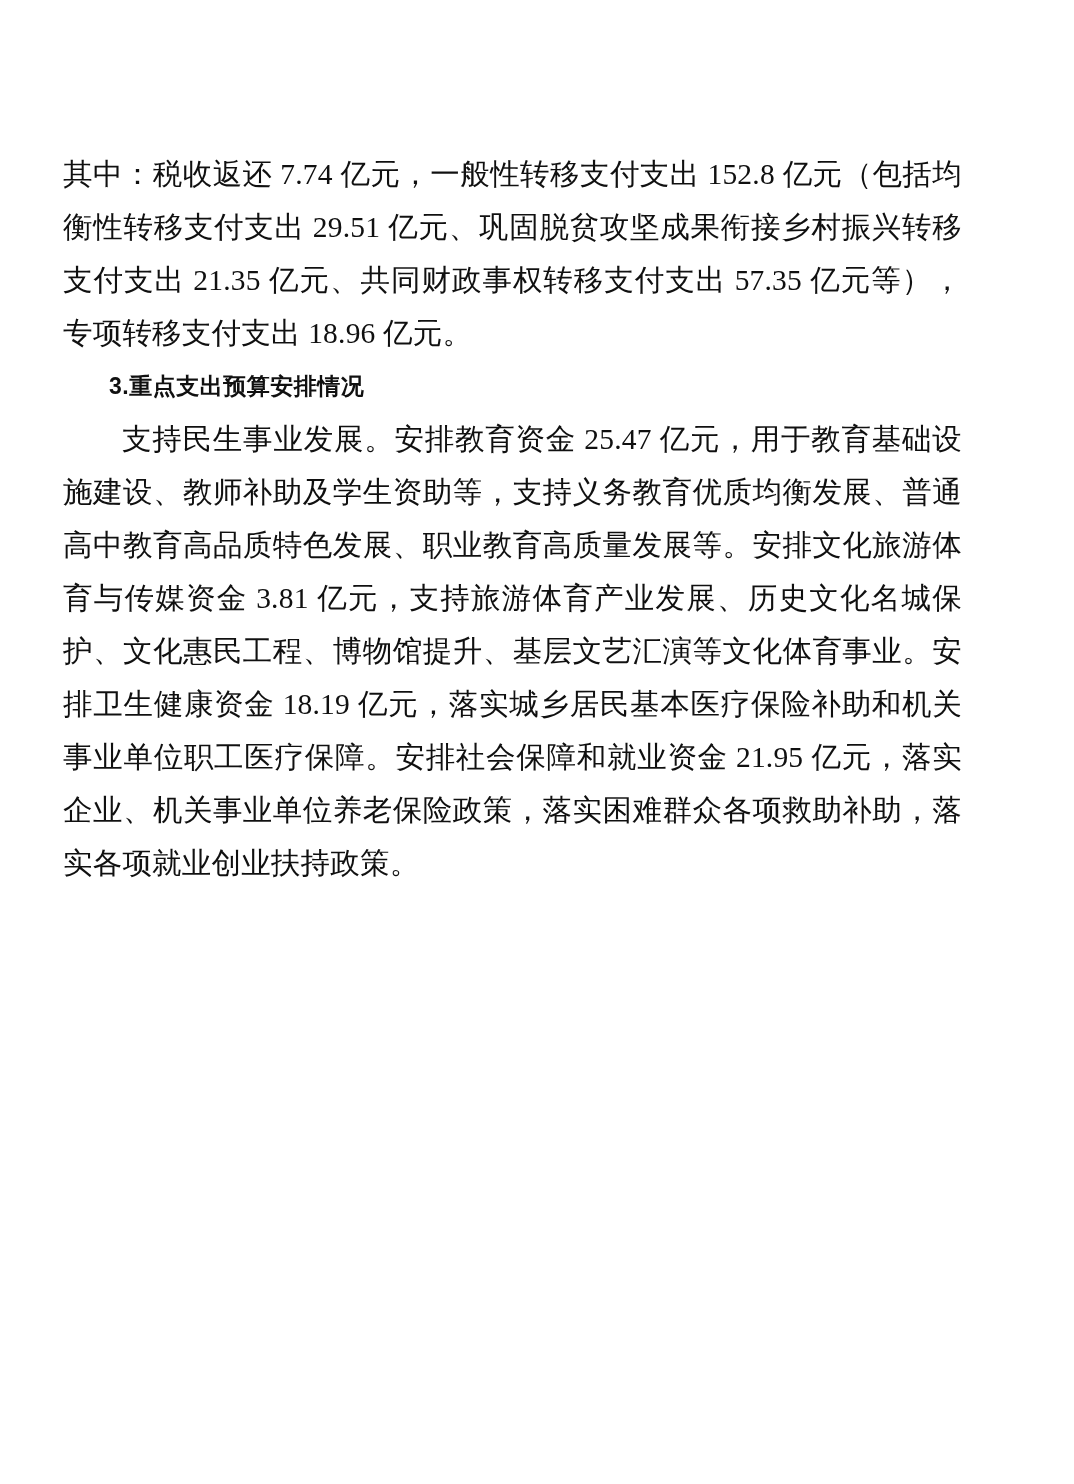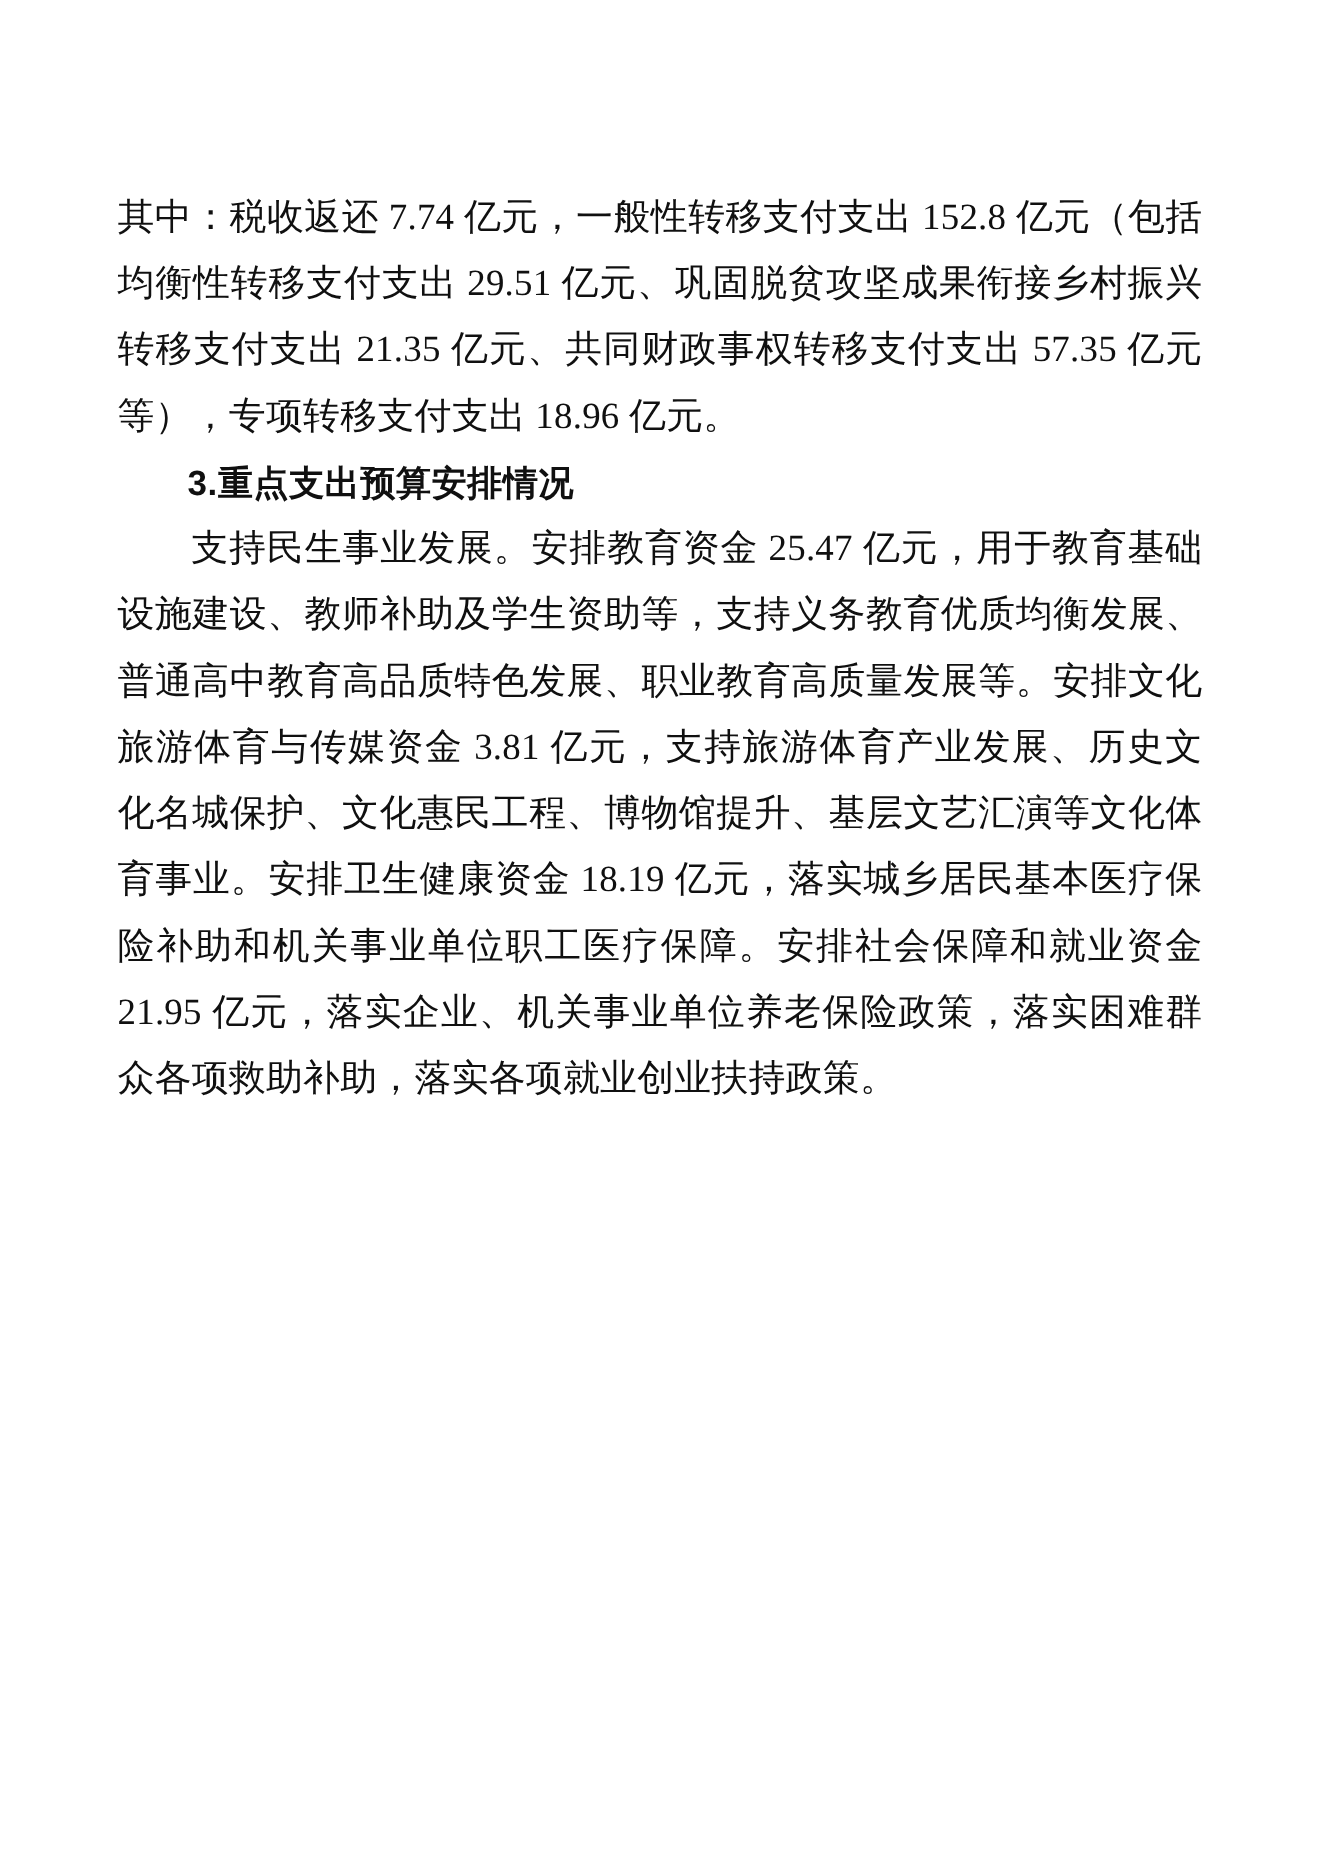--- a/index.html
+++ b/index.html
@@ -9,21 +9,21 @@
   }
   body {
     font-family: "Liberation Serif", "DejaVu Serif", serif;
   }
   .page {
     width: 1074px;
     height: 1484px;
     background: #ffffff;
     position: relative;
     box-sizing: border-box;
-    padding: 148px 112px 60px 94px;
+    padding: 148px 112px 60px 63px;
     overflow: hidden;
   }
   .doc-body {
     font-size: 29.5px;
     line-height: 53px;
     color: #101010;
     text-align: justify;
     text-justify: inter-ideograph;
     letter-spacing: 0.2px;
   }
@@ -31,21 +31,21 @@
     margin: 0 0 0 0;
     text-indent: 2em;
   }
   .para.noindent {
     text-indent: 0;
   }
   .heading {
     margin: 0;
     text-indent: 2em;
     font-weight: bold;
-    font-size: 28px;
+    font-size: 23px;
     line-height: 53px;
     letter-spacing: 0.5px;
     font-family: "Liberation Sans", "DejaVu Sans", sans-serif;
   }
 </style>
 </head>
 <body>
 
 <div class="page">
   <div class="doc-body">

